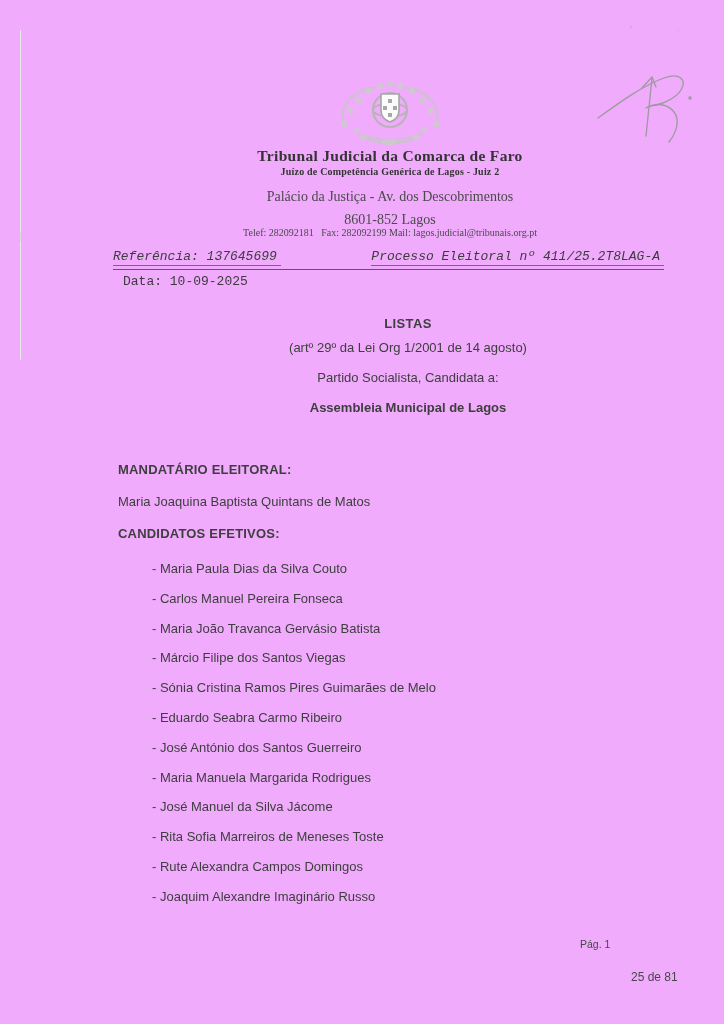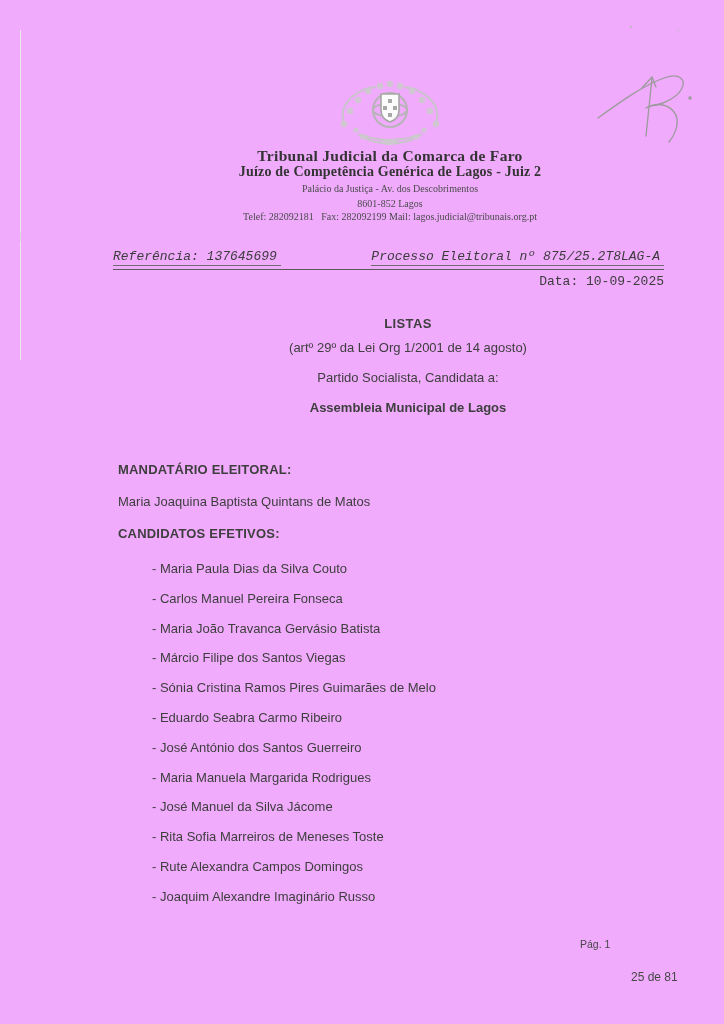--- a/index.html
+++ b/index.html
@@ -21,35 +21,35 @@
 
   
   .emblem { position:absolute; left:330px; top:80px; width:120px; height:70px; }
   .header-block {
     position:absolute; left:115px; top:147px; width:550px;
     text-align:center;
     font-family:"Liberation Serif", serif;
     color:#343434;
   }
   .court-name   { font-size:15.5px; font-weight:bold; line-height:17px; letter-spacing:.3px; }
-  .court-div    { font-size:14px; font-weight:bold; line-height:15px; letter-spacing:.2px; }
-  .addr         { font-size:10px; line-height:11px; margin-top:4px; color:#4a4a4a; }
+  .court-div    { font-size:10px; font-weight:bold; line-height:15px; letter-spacing:.2px; }
+  .addr         { font-size:14px; line-height:11px; margin-top:12px; color:#4a4a4a; }
   .contact      { font-size:10px; line-height:11px; margin-top:2px; color:#4a4a4a; white-space:pre-wrap; }
 
   
   .signature { position:absolute; left:592px; top:60px; width:130px; height:88px; }
 
   
   .ref-block { position:absolute; left:113px; top:249px; width:551px; font-size:13px;font-family:Liberation Mono, monospace; }
   .ref-row {
     display:flex; justify-content:space-between; align-items:flex-end;
     border-bottom:1.6px solid #5a5a5a; padding-bottom:3px;
   }
   .ref-row .ital { font-style:italic; border-bottom:1px solid #6e6e6e; padding:0 4px 1px 0; color:#3c3c3c; }
-  .ref-date { margin-top:4px; padding-left:10px; color:#3c3c3c;text-align:right; }
+  .ref-date { margin-top:4px; padding-left:10px; color:#3c3c3c; }
 
   
   .title-block { position:absolute; left:133px; top:316px; width:550px; text-align:center; font-size:13px; color:#3e3e3e; }
   .t-listas   { font-weight:bold; line-height:16px; letter-spacing:.4px; }
   .t-sub      { line-height:16px; margin-top:8px; }
   .t-party    { font-weight:normal; line-height:16px; margin-top:14px; }
   .t-assembly { font-weight:bold; line-height:16px; margin-top:14px; }
 
   
   .abs-line { position:absolute; left:118px; font-size:13px; color:#3e3e3e; white-space:nowrap; }
@@ -131,21 +131,21 @@
     <div class="court-name">Tribunal Judicial da Comarca de Faro</div>
     <div class="court-div">Juízo de Competência Genérica de Lagos - Juiz 2</div>
     <div class="addr">Palácio da Justiça - Av. dos Descobrimentos</div>
     <div class="addr">8601-852 Lagos</div>
     <div class="contact">Telef: 282092181   Fax: 282092199 Mail: lagos.judicial@tribunais.org.pt</div>
   </div>
 
   <div class="ref-block">
     <div class="ref-row">
       <span class="ital">Referência: 137645699</span>
-      <span class="ital">Processo Eleitoral nº 875/25.2T8LAG-A</span>
+      <span class="ital">Processo Eleitoral nº 411/25.2T8LAG-A</span>
     </div>
     <div class="ref-date">Data: 10-09-2025</div>
   </div>
 
   <div class="title-block">
     <div class="t-listas">LISTAS</div>
     <div class="t-sub">(artº 29º da Lei Org 1/2001 de 14 agosto)</div>
     <div class="t-party">Partido Socialista, Candidata a:</div>
     <div class="t-assembly">Assembleia Municipal de Lagos</div>
   </div>

